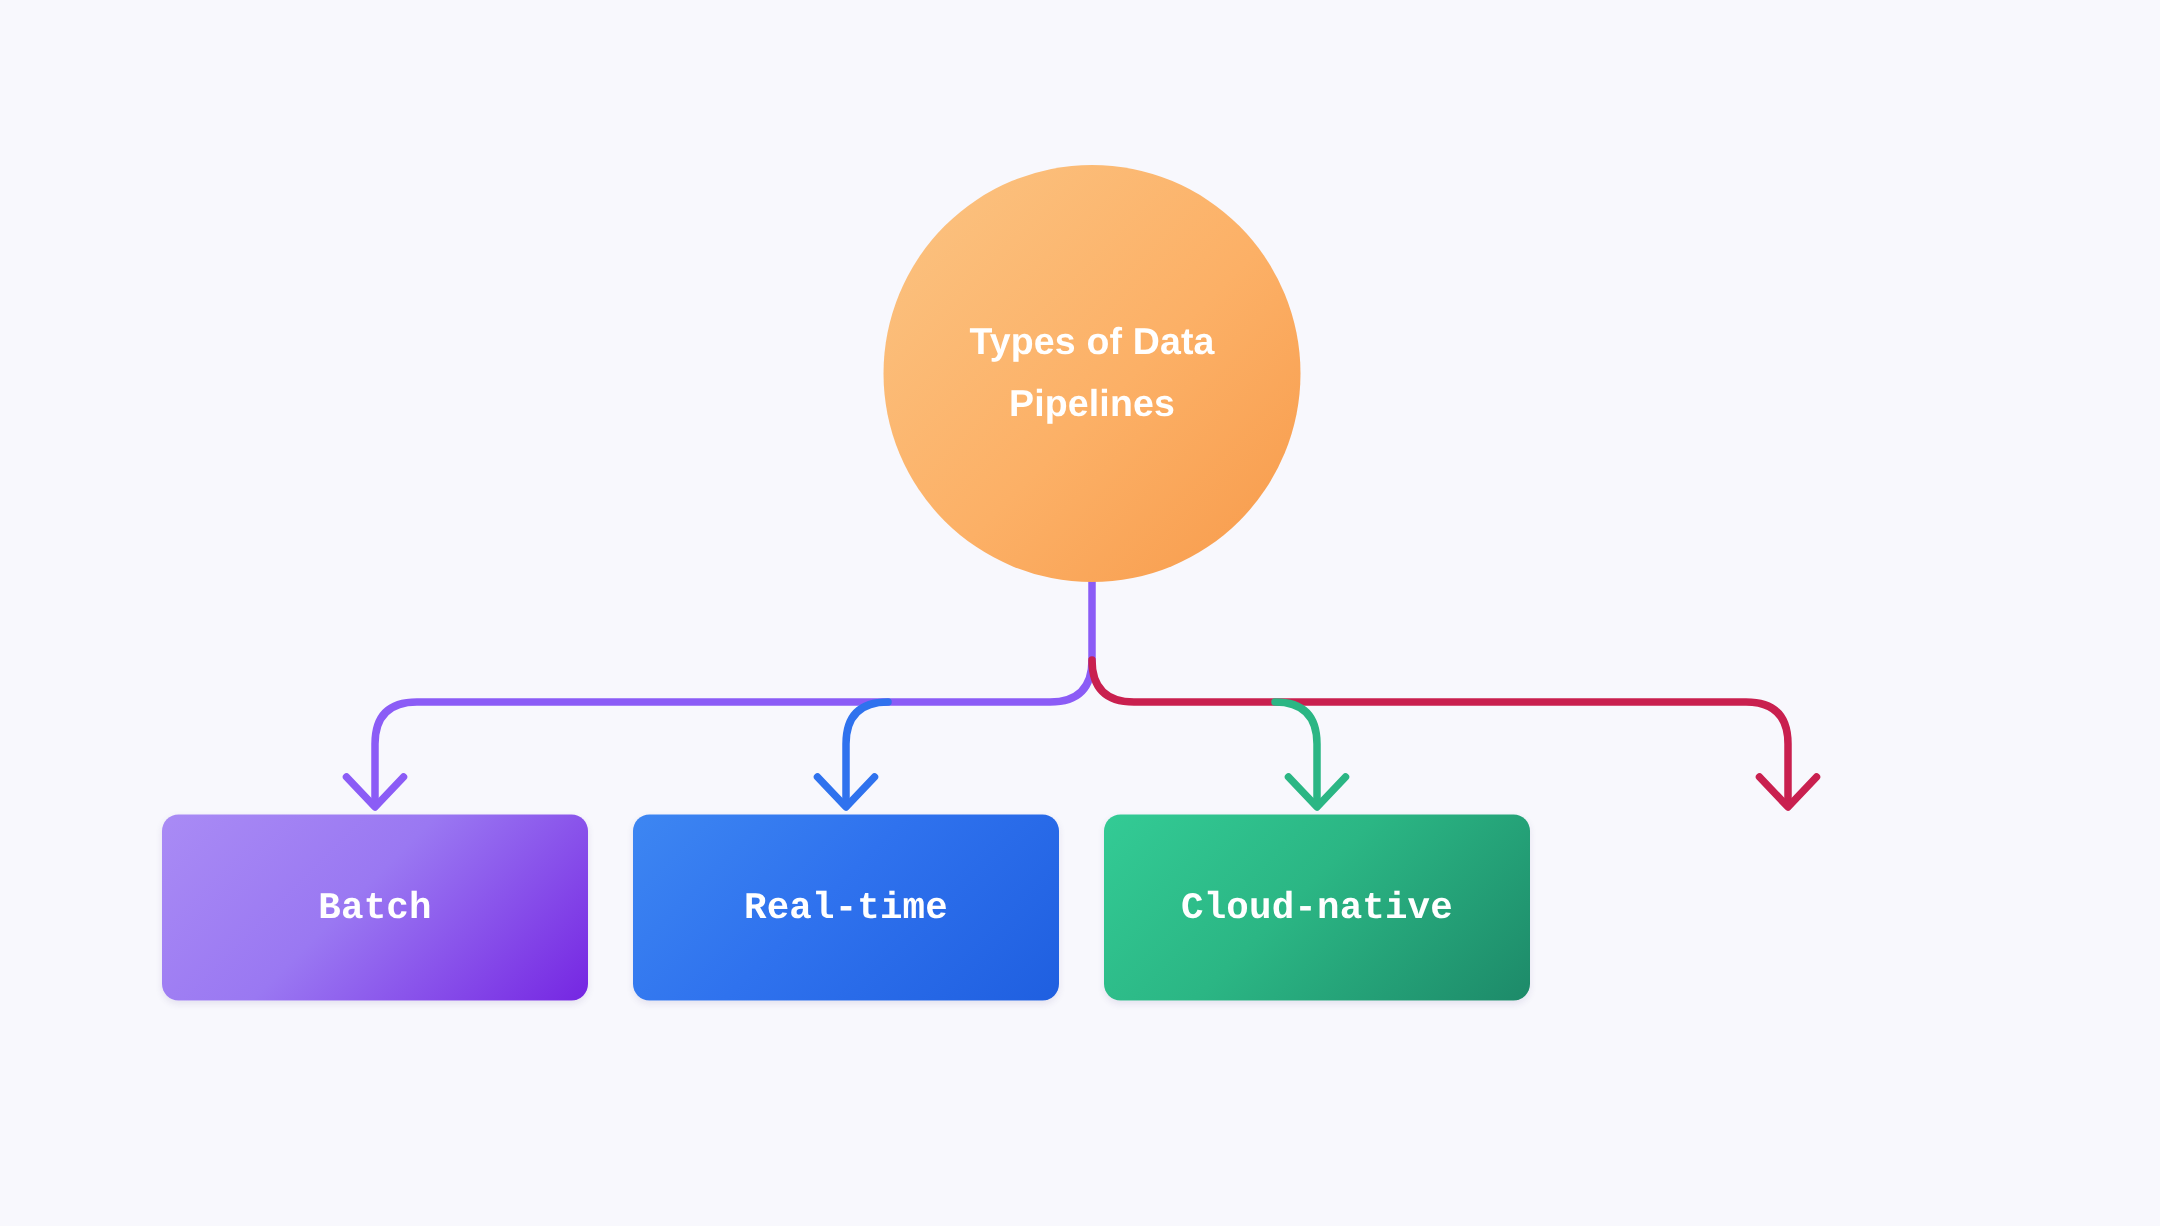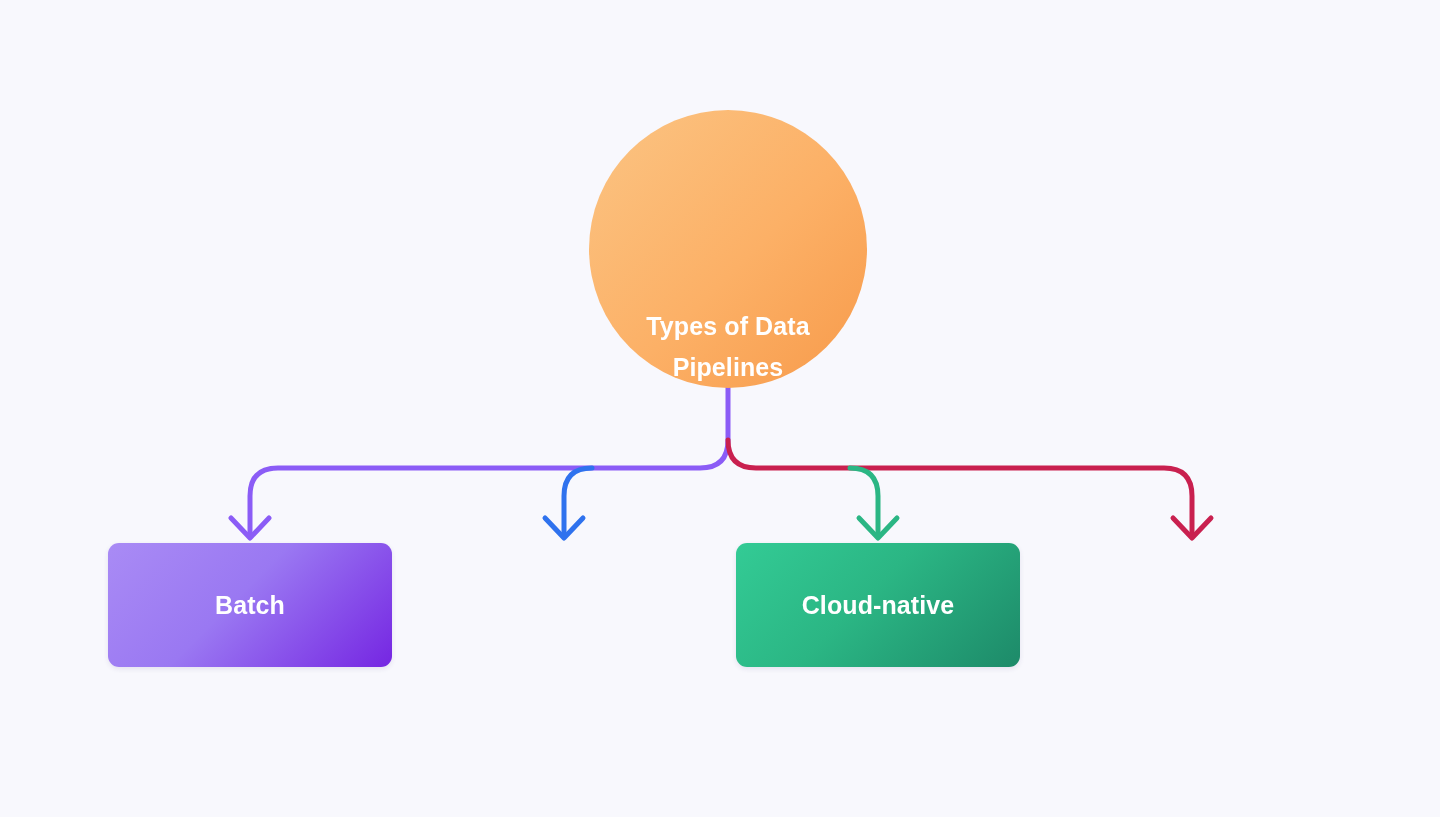--- a/index.html
+++ b/index.html
@@ -30,21 +30,21 @@
   
   .root-node {
     position: absolute;
     left: 589px;
     top: 110px;
     width: 278px;
     height: 278px;
     border-radius: 50%;
     background: linear-gradient(135deg, #fbc483 0%, #fcb066 55%, #f79a4a 100%);
     display: flex;
-    align-items: flex-end;
+    align-items: center;
     justify-content: center;
     z-index: 3;
   }
   .root-label {
     color: #ffffff;
     font-size: 25px;
     font-weight: 600;
     line-height: 41px;
     text-align: center;
     letter-spacing: 0.1px;
@@ -56,20 +56,21 @@
     position: absolute;
     top: 543px;
     width: 284px;
     height: 124px;
     border-radius: 11px;
     display: flex;
     align-items: center;
     justify-content: center;
     z-index: 3;
     box-shadow: 0 2px 5px rgba(60, 40, 120, 0.10);
+    font-family: Liberation Mono, monospace;
   }
   .leaf-label {
     color: #ffffff;
     font-size: 25px;
     font-weight: 600;
     letter-spacing: 0.1px;
     text-align: center;
   }
 
   .leaf-batch {
@@ -111,19 +112,22 @@
   </svg>
 
   <div class="root-node">
     <div class="root-label">Types of Data Pipelines</div>
   </div>
 
   <div class="leaf leaf-batch">
     <div class="leaf-label">Batch</div>
   </div>
 
+  <div class="leaf leaf-realtime">
+    <div class="leaf-label">Real-time</div>
+  </div>
 
   <div class="leaf leaf-cloudnative">
     <div class="leaf-label">Cloud-native</div>
   </div>
 
 
 </div>
 
 </body></html>

